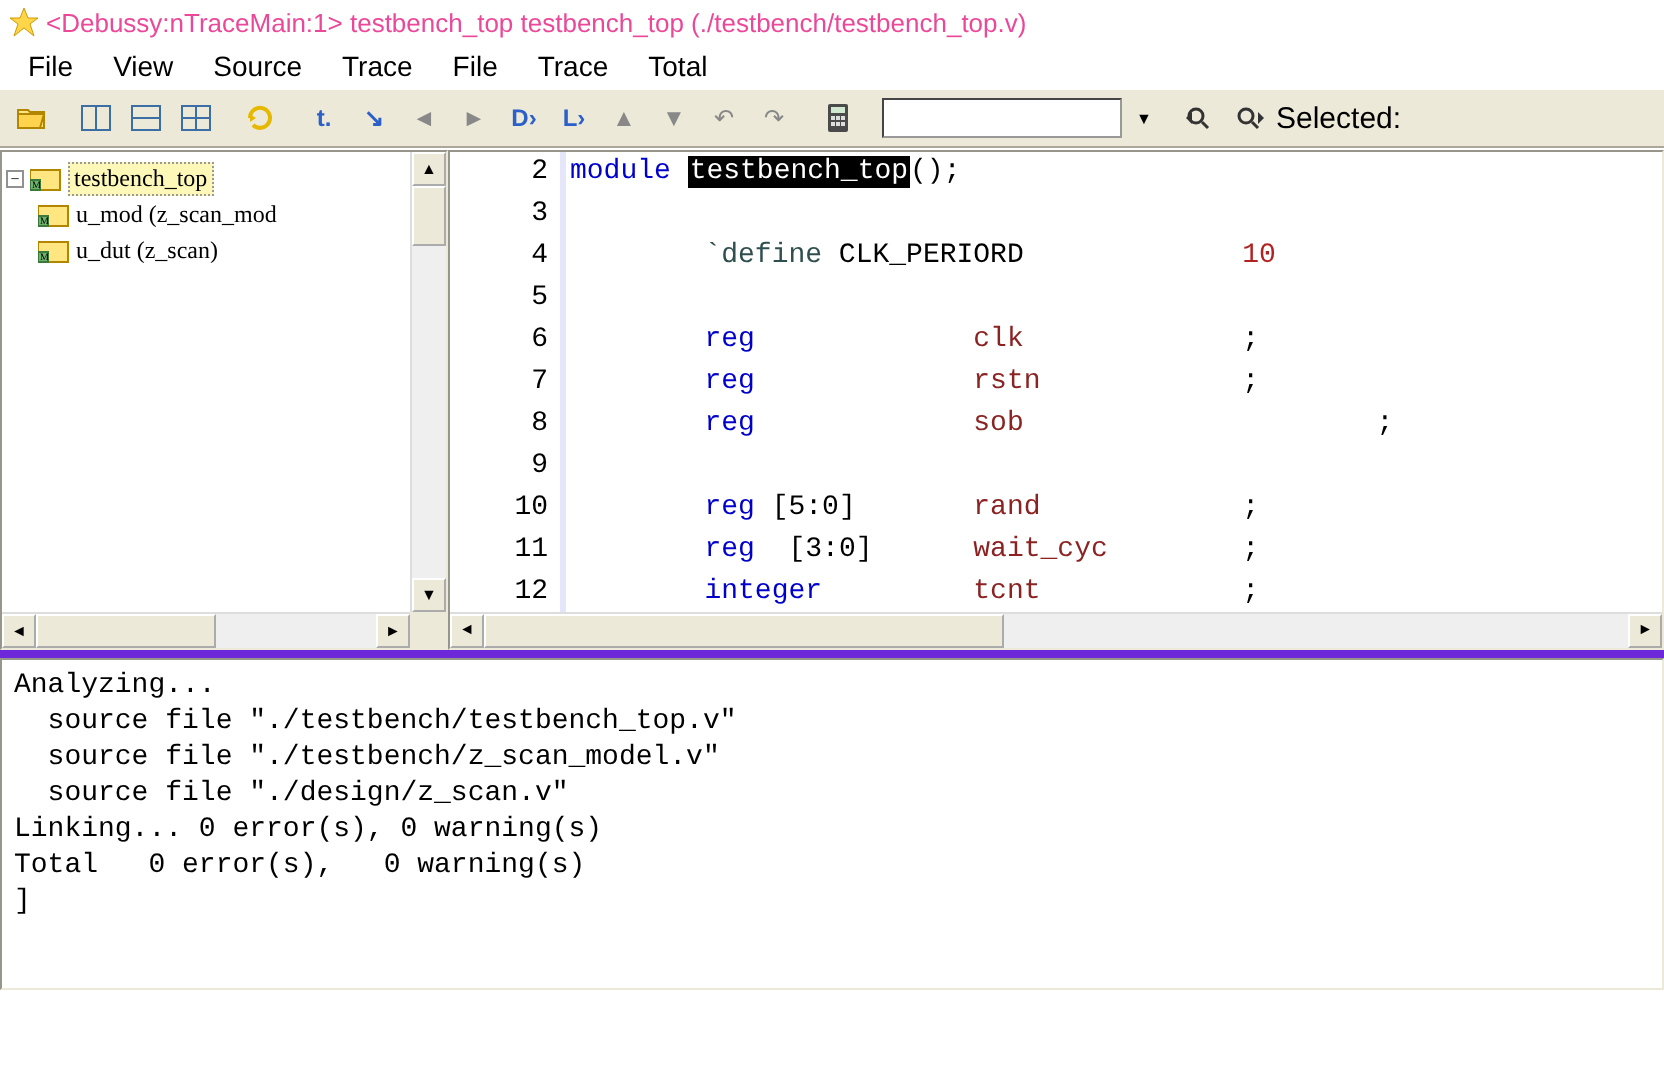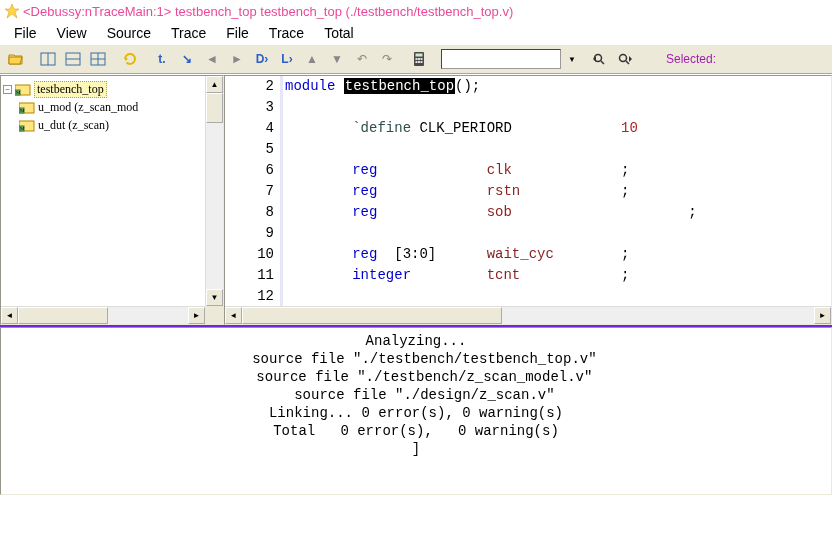--- a/index.html
+++ b/index.html
@@ -5,21 +5,21 @@
 * { box-sizing: border-box; margin: 0; padding: 0; }
 body { font-family: Tahoma, Verdana, sans-serif; font-size: 11px; background: #fff; width: 832px; height: 535px; overflow: hidden; display: flex; flex-direction: column; }
 .titlebar { display: flex; align-items: center; padding: 2px 4px; height: 22px; font-size: 13px; color: #ec4899; }
 .titlebar .appicon { width: 16px; height: 16px; margin-right: 3px; display: inline-flex; align-items: center; justify-content: center; }
 .menubar { display: flex; gap: 0; padding: 0 4px; font-size: 14px; color: #000; height: 22px; align-items: center; }
 .menubar span { padding: 2px 10px; cursor: default; }
 .toolbar { display: flex; align-items: center; padding: 2px 4px; height: 30px; background: #ece9d8; border-top: 1px solid #fff; border-bottom: 1px solid #aca899; gap: 1px; }
 .tbtn { width: 24px; height: 24px; border: 1px solid #ece9d8; display: inline-flex; align-items: center; justify-content: center; font-size: 12px; color: #000; background: #ece9d8; }
 .sep { width: 6px; }
 .toolbar input.search { height: 20px; width: 120px; border: 1px inset #999; background: #fff; font-size: 11px; padding: 0 2px; margin: 0 2px; }
-.toolbar .label { font-size: 12px; color: #a21caf; margin-left: 28px; }
+.toolbar .label { font-size: 15px; color: #000000; margin-left: 0; }
 .maingrid { flex: 0 0 auto; display: grid; grid-template-columns: 224px 1fr; grid-template-rows: 250px; border-top: 1px solid #fff; }
 .pane { position: relative; background: #fff; border: 1px inset #ece9d8; display: flex; flex-direction: column; }
 .treewrap { flex: 1; overflow: hidden; font-family: Tahoma; font-size: 12px; padding: 4px 2px; position: relative; }
 .tree-row { display: flex; align-items: center; height: 18px; white-space: nowrap; }
 .tree-indent { display: inline-block; width: 16px; }
 .tree-toggle { width: 9px; height: 9px; border: 1px solid #919191; background: #fff; font-size: 8px; line-height: 7px; text-align: center; margin-right: 3px; color: #000; }
 .tree-icon { width: 16px; height: 14px; margin-right: 3px; display: inline-flex; align-items: center; justify-content: center; }
 .tree-label.sel { background: #fdf7b8; border: 1px dotted #999; padding: 0 2px; }
 .vscroll { position: absolute; right: 0; top: 0; bottom: 18px; width: 18px; background: #ece9d8; border-left: 1px solid #ddd; display: flex; flex-direction: column; }
 .vscroll .arrow, .hscroll .arrow { width: 17px; height: 17px; background: #ece9d8; border: 1px outset #fff; display: flex; align-items: center; justify-content: center; font-size: 8px; color: #000; }
@@ -33,21 +33,21 @@
 .code-body { flex: 1; display: flex; overflow: hidden; }
 .gutter { width: 58px; text-align: right; padding-right: 6px; background: #fff; color: #000; border-right: 3px solid #e6e6fa; }
 .gln { height: 21px; line-height: 21px; }
 .codelines { flex: 1; padding-left: 2px; }
 .cl { height: 21px; line-height: 21px; white-space: pre; }
 .kw { color: #0000cd; }
 .dir { color: #2f4f4f; }
 .ident { color: #8b2323; }
 .num { color: #b22222; }
 .hinv { background: #000; color: #fff; padding: 0 1px; }
-.console { height: 170px; overflow: hidden; border-top: 2px solid #6d28d9; text-align: center; }
+.console { height: 170px; overflow: hidden; border-top: 4px solid #6d28d9; }
 .consolewrap { border: 1px inset #ece9d8; height: 100%; padding: 4px 6px; background: #fff; font-family: "Courier New", monospace; font-size: 14px; line-height: 18px; white-space: pre; }
 svg { display: block; }
 </style>
 </head>
 <body>
 
 <div class="titlebar">
   <span class="appicon">
     <svg width="16" height="16" viewBox="0 0 16 16">
         <polygon points="8,1 10,6 15,6 11,9 13,15 8,11 3,15 5,9 1,6 6,6" fill="#ffd54a" stroke="#d19a00" stroke-width="0.5"></polygon>
@@ -217,20 +217,21 @@
         </div>
       <div class="codelines" id="codelines">
           <div class="cl"><span class="kw">module </span><span class="hinv">testbench_top</span><span>();</span></div>
           <div class="cl"></div>
           <div class="cl"><span>        </span><span class="dir">`define</span><span> CLK_PERIORD             </span><span class="num">10</span></div>
           <div class="cl"></div>
           <div class="cl"><span>        </span><span class="kw">reg</span><span>             </span><span class="ident">clk</span><span>             ;</span></div>
           <div class="cl"><span>        </span><span class="kw">reg</span><span>             </span><span class="ident">rstn</span><span>            ;</span></div>
           <div class="cl"><span>        </span><span class="kw">reg</span><span>             </span><span class="ident">sob</span><span>                     ;</span></div>
           <div class="cl"></div>
+          <div class="cl"><span>        </span><span class="kw">reg</span><span> [5:0]       </span><span class="ident">rand</span><span>            ;</span></div>
           <div class="cl"><span>        </span><span class="kw">reg</span><span>  [3:0]      </span><span class="ident">wait_cyc</span><span>        ;</span></div>
           <div class="cl"><span>        </span><span class="kw">integer</span><span>         </span><span class="ident">tcnt</span><span>            ;</span></div>
         </div>
     </div>
     <div class="hscroll" style="right:0;">
       <div class="arrow">◄</div>
       <div class="track">
           <div class="thumb" style="width:260px;"></div>
         </div>
       <div class="arrow">►</div>

